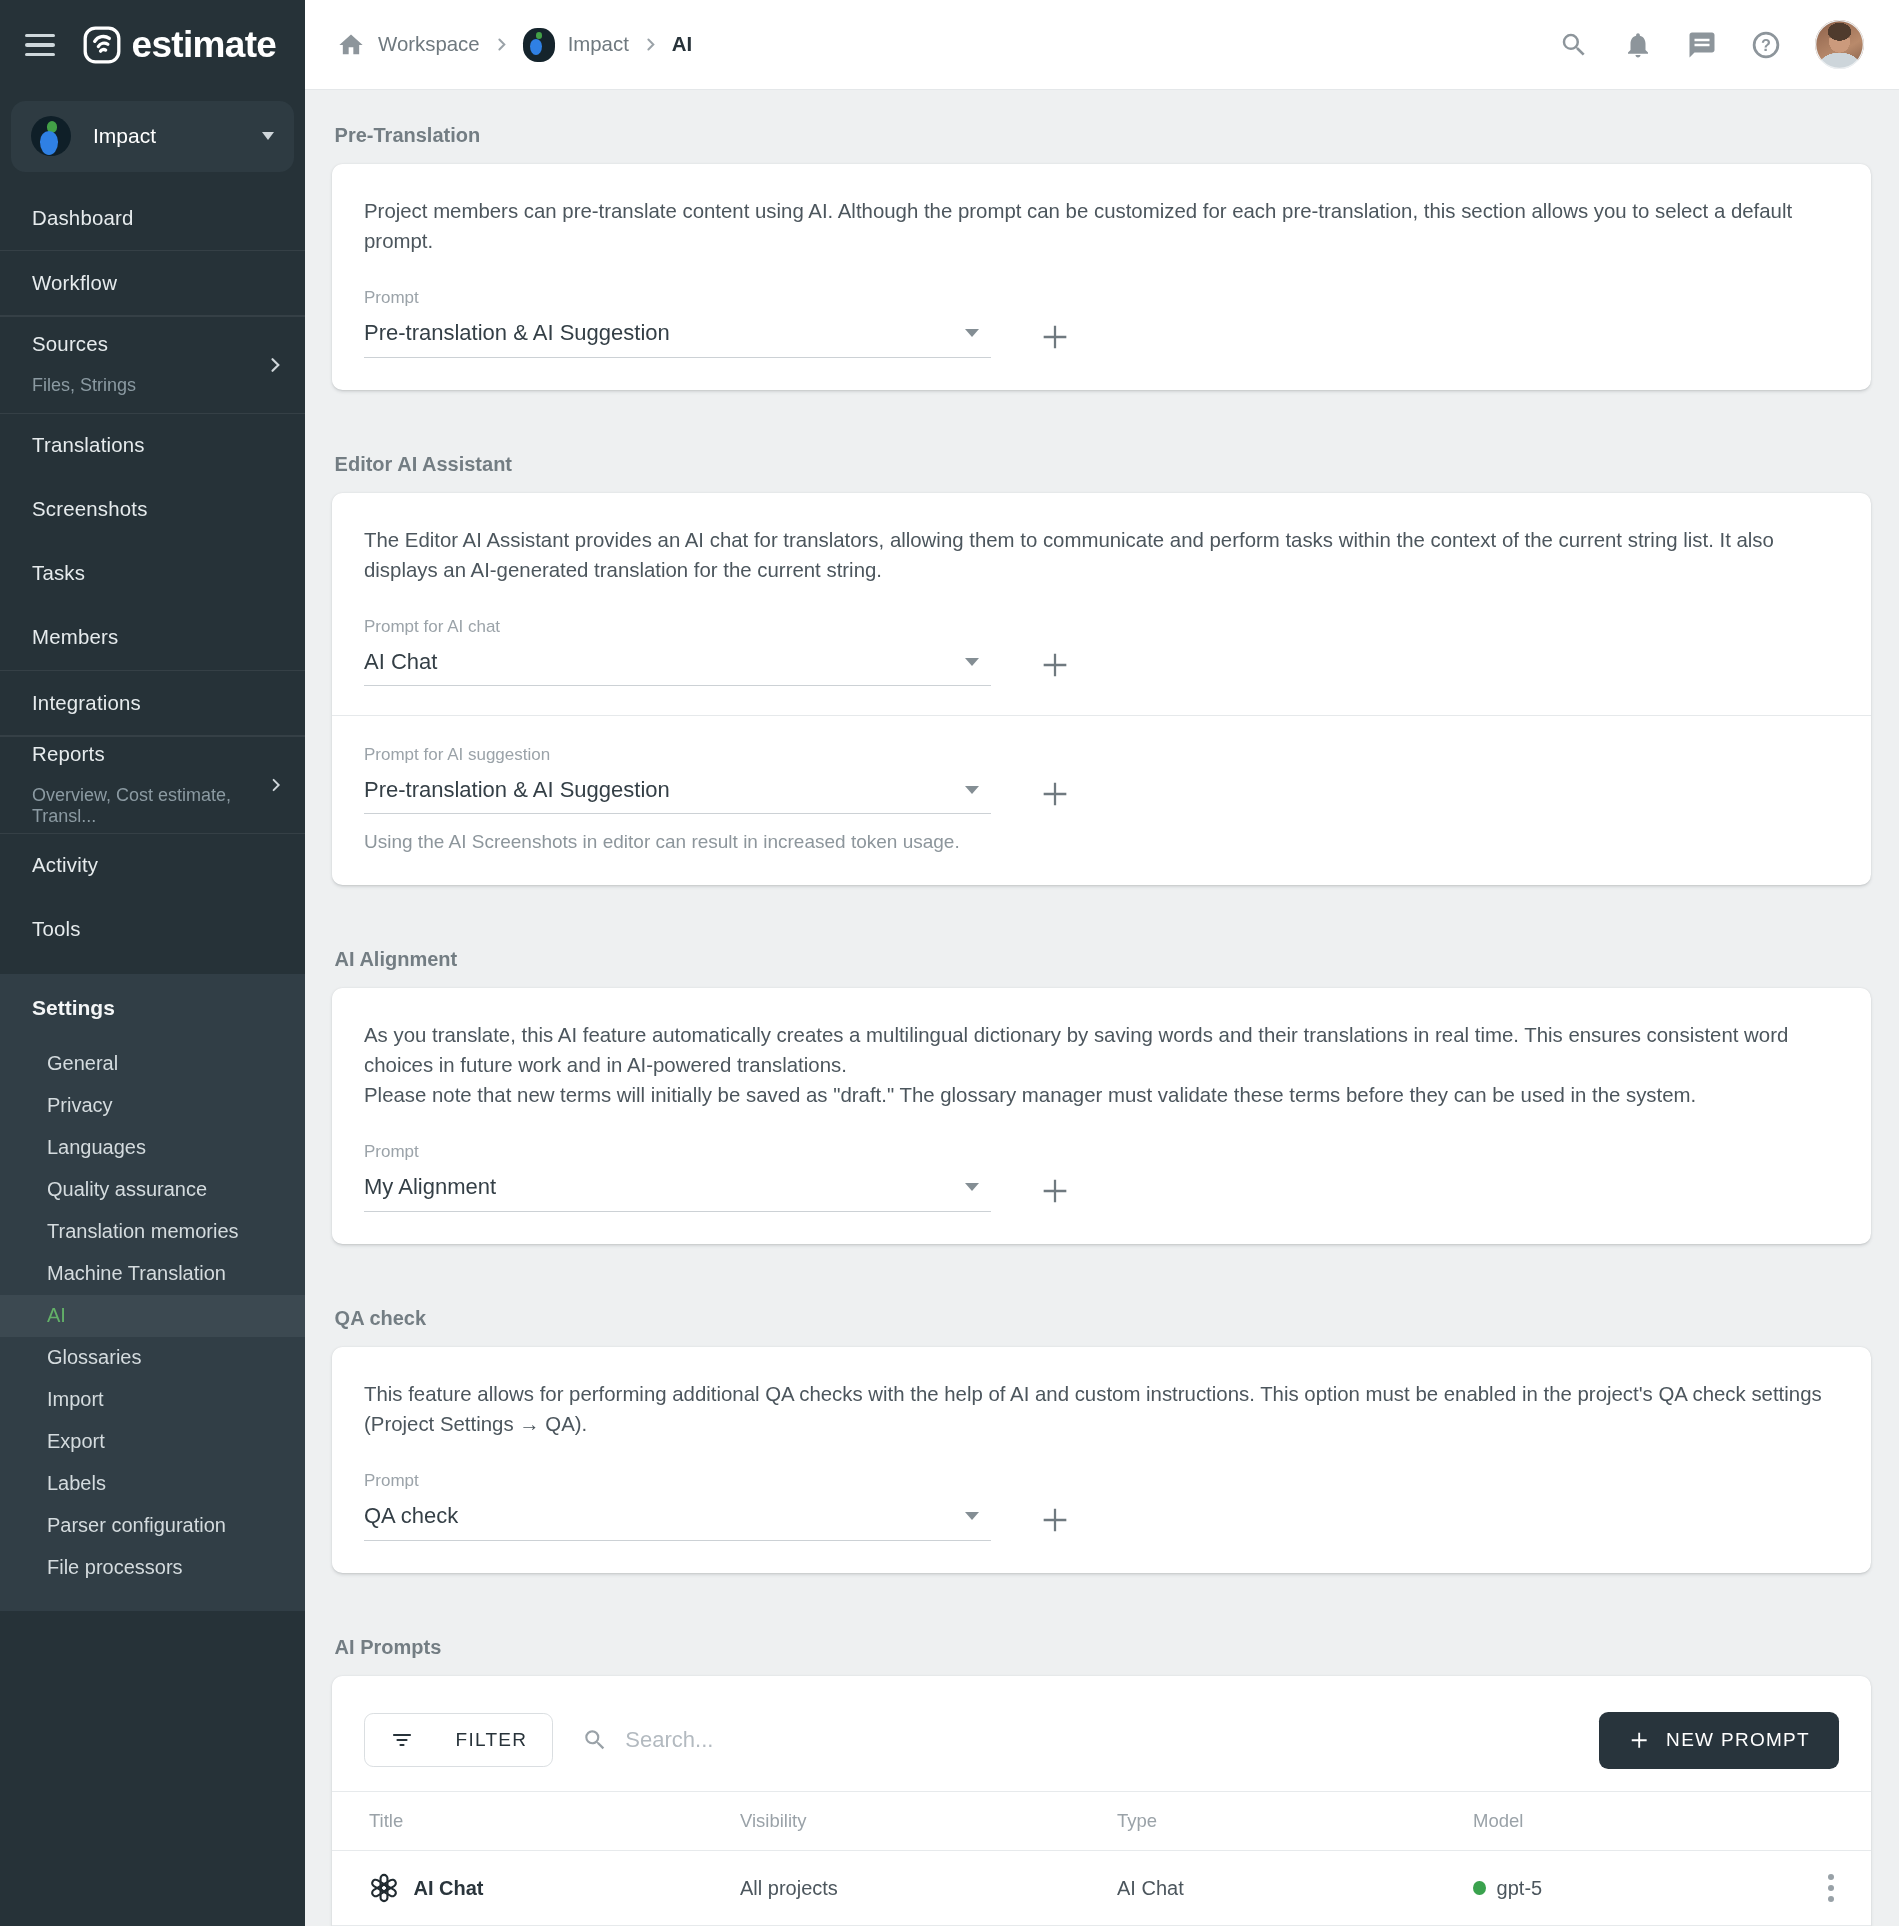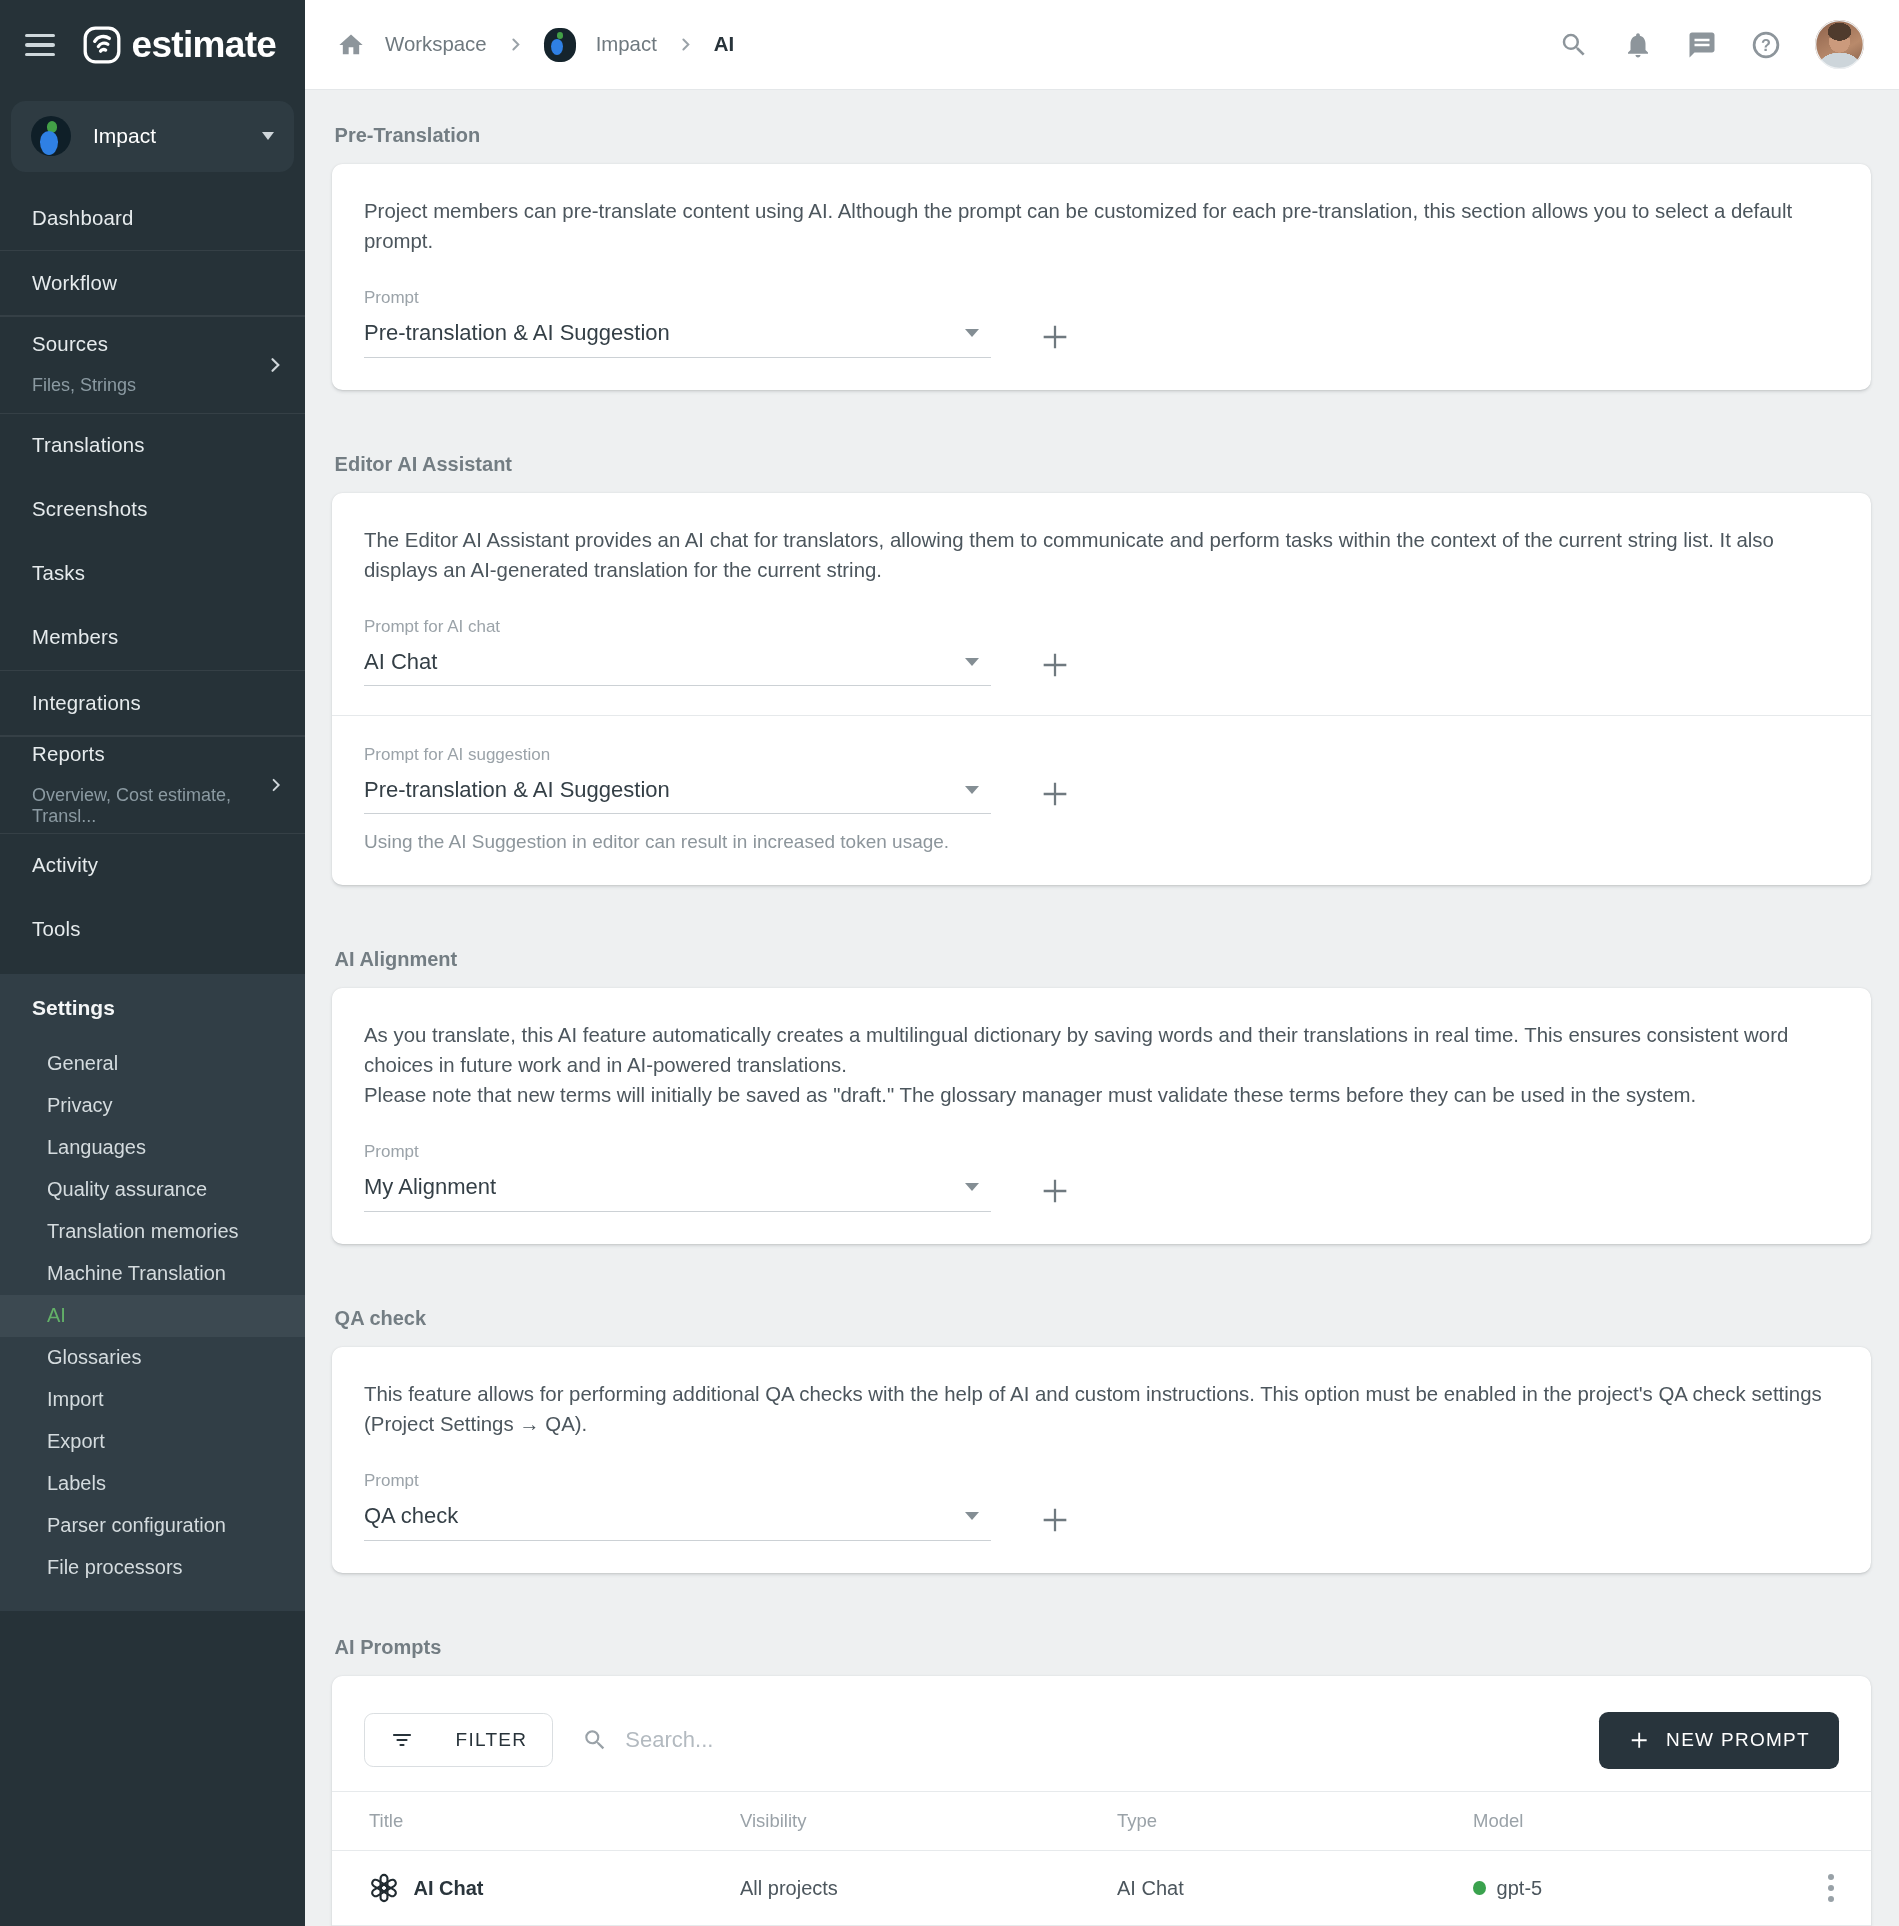--- a/index.html
+++ b/index.html
@@ -43,21 +43,21 @@
   .settings-title { height:69px; display:flex; align-items:center; padding-left:32px;
     font-size:21px; font-weight:700; color:#f4f6f7; }
   .settings-item { height:42px; display:flex; align-items:center; padding-left:47px;
     font-size:20px; color:#d4dbde; cursor:pointer; }
   .settings-item.active { background:#3c4951; color:#63b168; }
 
   
   .main { flex:1; display:flex; flex-direction:column; height:1926px; }
   .topbar { height:90px; background:#ffffff; border-bottom:1.3px solid #e4e7e9;
     display:flex; align-items:center; padding:0 36px 0 32px; }
-  .breadcrumb { display:flex; align-items:center; gap:20px; }
+  .breadcrumb { display:flex; align-items:center; gap:13px; }
   .bc-home { width:28px; height:28px; color:#8d959b; cursor:pointer; }
   .bc-link { font-size:20.4px; color:#6f797f; cursor:pointer; }
   .bc-current { font-size:20.4px; color:#28333a; font-weight:700; }
   .bc-chevron { width:17px; height:17px; color:#9aa2a8; }
   .bc-logo { width:32px; height:34px; border-radius:45%; background:#15242c; position:relative; cursor:pointer; }
   .bc-logo .dot-green { position:absolute; width:6.6px; height:7.3px; border-radius:50%; background:#43a047; left:13px; top:4px; }
   .bc-logo .blob-blue { position:absolute; width:12.5px; height:16.5px;
     border-radius:50% 50% 50% 50% / 45% 45% 55% 55%; background:#2f80e4; left:7.3px; top:11.2px; }
   .tb-actions { margin-left:auto; display:flex; align-items:center; gap:34px; }
   .tb-icon { width:30px; height:30px; color:#8d959b; cursor:pointer; }
@@ -296,21 +296,21 @@
             <div class="select">
               <span class="select-value">Pre-translation &amp; AI Suggestion</span>
               <span class="sel-caret"></span>
             </div>
             <button class="plus-btn">
               <svg viewBox="0 0 24 24" width="34" height="34">
                   <path d="M12 4v16M4 12h16" stroke="currentColor" stroke-width="1.6" fill="none"></path>
                 </svg>
             </button>
           </div>
-          <p class="helper">Using the AI Suggestion in editor can result in increased token usage.</p>
+          <p class="helper">Using the AI Screenshots in editor can result in increased token usage.</p>
         </div>
       </div>
     </section>
 
     <section class="section">
       <h2 class="section-heading">AI Alignment</h2>
       <div class="card">
         <p class="desc">As you translate, this AI feature automatically creates a multilingual dictionary by saving words and their translations in real time. This ensures consistent word choices in future work and in AI-powered translations.</p>
         <p class="desc">Please note that new terms will initially be saved as "draft." The glossary manager must validate these terms before they can be used in the system.</p>
         <div class="field">

